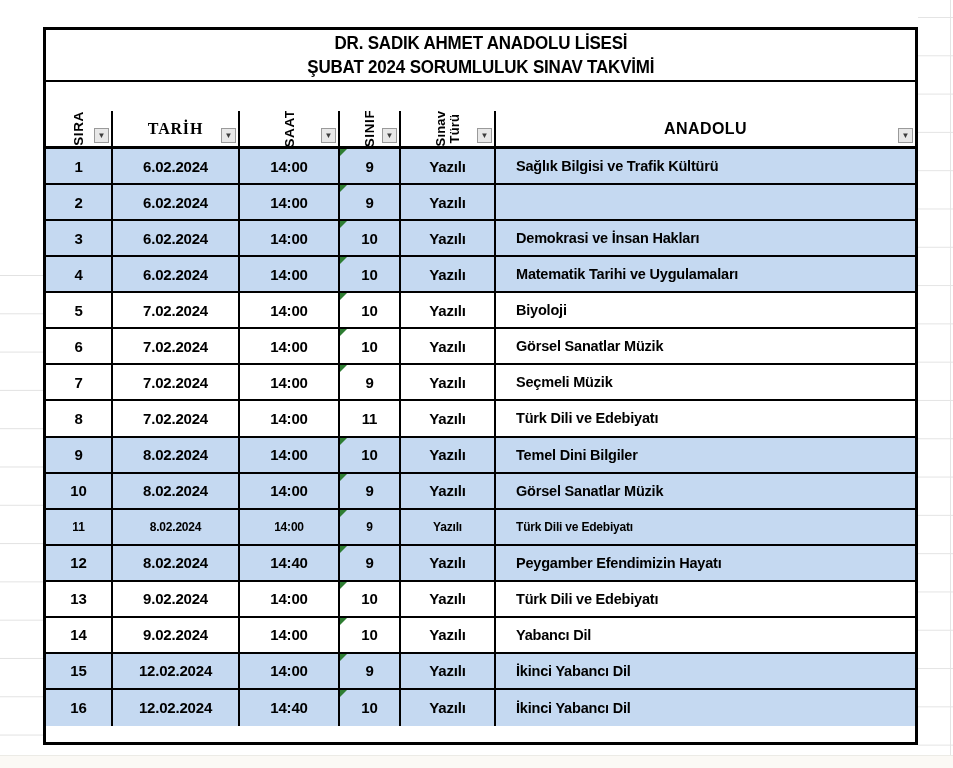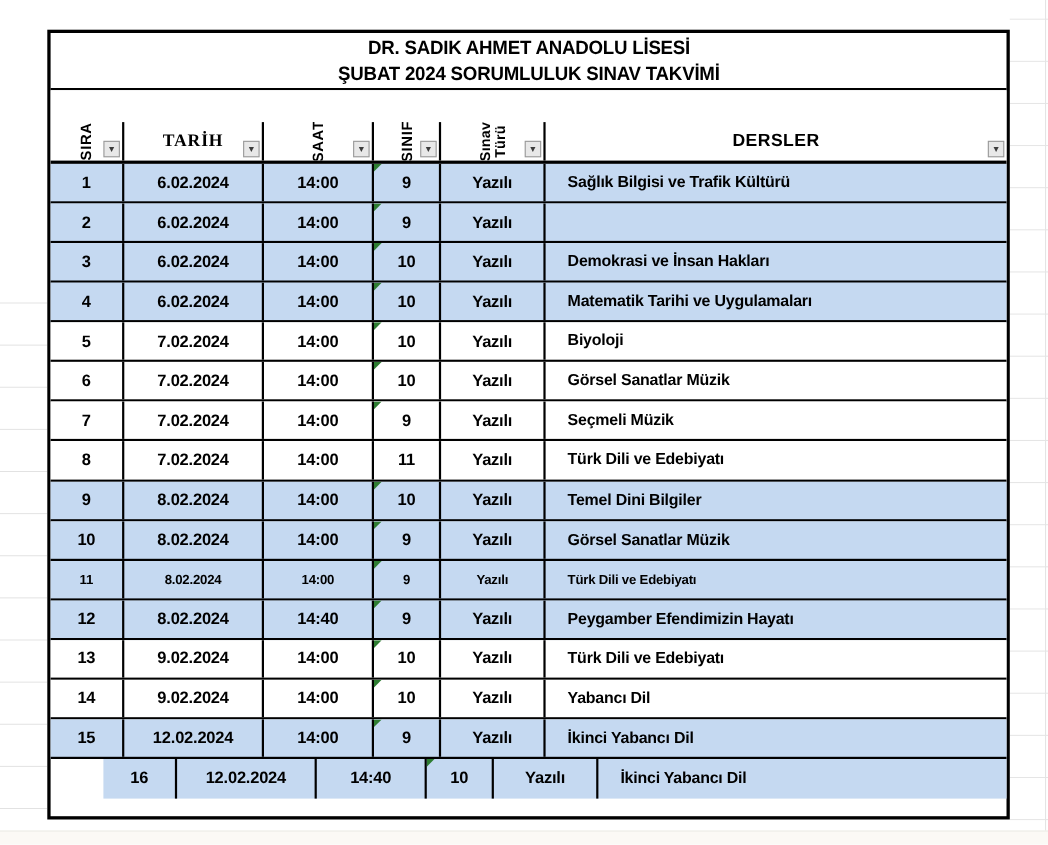--- a/index.html
+++ b/index.html
@@ -74,21 +74,21 @@
   .filter-btn {
     position: absolute; right: 2px; bottom: 3px;
     width: 15px; height: 15px;
     background: #e8e8e8; border: 1px solid #9a9a9a;
     display: flex; align-items: center; justify-content: center;
     font-size: 8px; line-height: 1; color: #3c3c3c; cursor: pointer;
   }
 
   .tbody { display: grid; grid-template-rows: repeat(16, 1fr); height: 577px; }
   .trow { border-bottom: 2px solid #000; background: #ffffff; }
-  .trow:last-child { border-bottom: none; margin-left: 48px; }
+  .trow:last-child { border-bottom: none; }
   .trow.hl { background: #c5d9f1; }
 
   .cell {
     position: relative; border-right: 2px solid #000;
     display: flex; align-items: center; justify-content: center;
     font-weight: bold; font-size: 15px; color: #000;
     letter-spacing: -0.2px; overflow: hidden;
   }
   .cell.ders {
     justify-content: flex-start; padding-left: 20px;
@@ -141,21 +141,21 @@
           <span>▼</span>
         </span>
     </div>
     <div class="hcell">
       <span class="rot two-line">Sınav Türü</span>
       <span class="filter-btn">
           <span>▼</span>
         </span>
     </div>
     <div class="hcell">
-      <span class="sans-head">DERSLER</span>
+      <span class="sans-head">ANADOLU</span>
       <span class="filter-btn">
           <span>▼</span>
         </span>
     </div>
   </div>
 
   <div class="tbody">
 
     <div class="trow hl grid-cols">
       <div class="cell">1</div>

